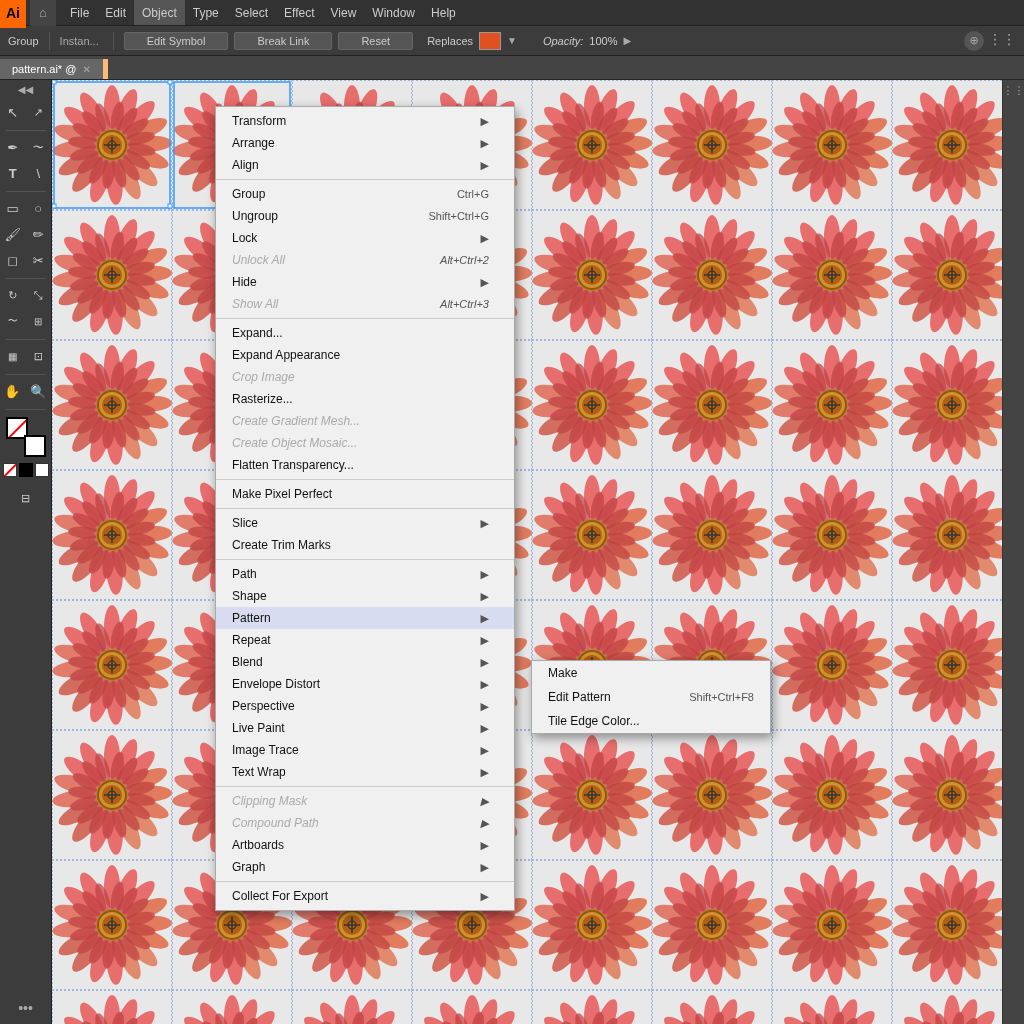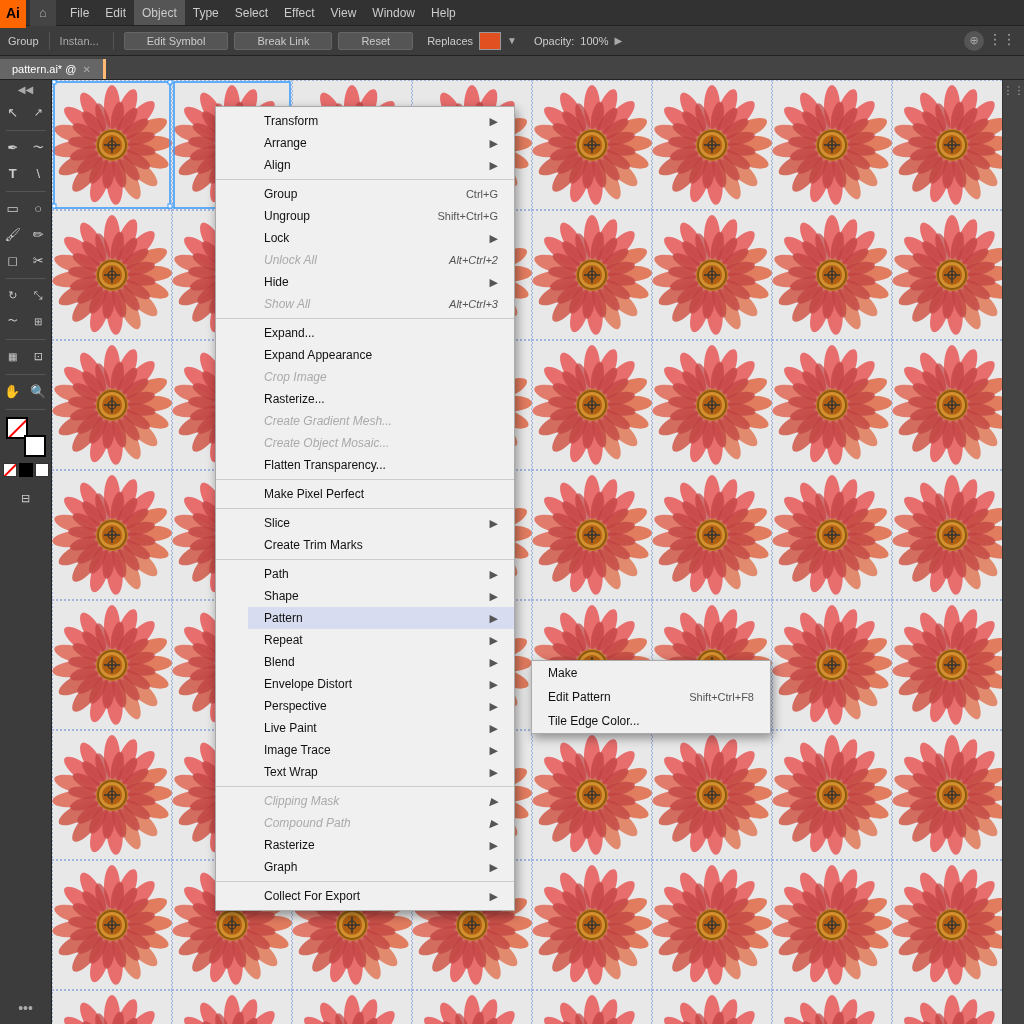--- a/index.html
+++ b/index.html
@@ -105,21 +105,21 @@
       background: #444;
       display: flex;
       align-items: flex-end;
       border-bottom: 1px solid #222;
     }
     .tab {
       background: #5a5a5a;
       color: #ccc;
       padding: 4px 12px;
       font-size: 11px;
-      border-right: 3px solid #fdba74;
+      border-right: 5px solid #fdba74;
       cursor: pointer;
       display: flex;
       align-items: center;
       gap: 6px;
     }
     .tab.active {
       background: #666;
       color: #fff;
     }
     .tab-close {
@@ -213,24 +213,23 @@
     }
     .menu-section {
       padding: 3px 0;
       border-bottom: 1px solid #ccc;
     }
     .menu-section:last-child { border-bottom: none; }
     .dd-item {
       display: flex;
       align-items: center;
       justify-content: space-between;
-      padding: 4px 16px 4px 16px;
+      padding: 4px 25px 4px 16px;
       cursor: pointer;
       white-space: nowrap;
-      margin-left: 32px;
     }
     .dd-item.highlighted { background: #d0d8f8; gap: 12px; }
     .dd-item.disabled { color: #aaa; cursor: default; font-style: italic; }
     .dd-item-label { flex: 1; }
     .dd-item-shortcut { color: #555; font-size: 11px; margin-left: 20px; }
     .dd-item-arrow { color: #555; margin-left: 6px; font-size: 11px; }
 
     
     #submenu-pattern {
       position: absolute;
@@ -278,21 +277,21 @@
   <span class="options-label">Group</span>
   <div style="width:1px;height:18px;background:#555;margin:0 4px;"></div>
   <span style="color:#aaa;font-size:11px;margin-right:4px;">Instan...</span>
   <div style="width:1px;height:18px;background:#555;margin:0 4px;"></div>
   <button class="options-btn">Edit Symbol</button>
   <button class="options-btn">Break Link</button>
   <button class="options-btn">Reset</button>
   <span class="options-label" style="margin-left:8px;">Replaces</span>
   <div class="options-symbol-box"></div>
   <span class="options-arrow">▼</span>
-  <span class="options-label" style="margin-left:11px;">Opacity:</span>
+  <span class="options-label" style="margin-left:20px;font-style:italic;">Opacity:</span>
   <span class="options-label">100%</span>
   <span class="options-arrow">▶</span>
   <div style="margin-left:auto;display:flex;gap:4px;">
     <div style="width:20px;height:20px;background:#555;border-radius:50%;display:flex;align-items:center;justify-content:center;color:#aaa;font-size:11px;">⊕</div>
     <div style="color:#aaa;font-size:14px;cursor:pointer;">⋮⋮</div>
   </div>
 </div>
 
 <div id="tab-bar">
   <div class="tab active">
@@ -589,21 +588,21 @@
       <div class="menu-section">
         <div class="dd-item disabled">
           <span class="dd-item-label">Clipping Mask</span>
           <span class="dd-item-arrow">▶</span>
         </div>
         <div class="dd-item disabled">
           <span class="dd-item-label">Compound Path</span>
           <span class="dd-item-arrow">▶</span>
         </div>
         <div class="dd-item">
-          <span class="dd-item-label">Rasterize</span>
+          <span class="dd-item-label">Artboards</span>
           <span class="dd-item-arrow">▶</span>
         </div>
         <div class="dd-item">
           <span class="dd-item-label">Graph</span>
           <span class="dd-item-arrow">▶</span>
         </div>
       </div>
 
       <div class="menu-section">
         <div class="dd-item">

